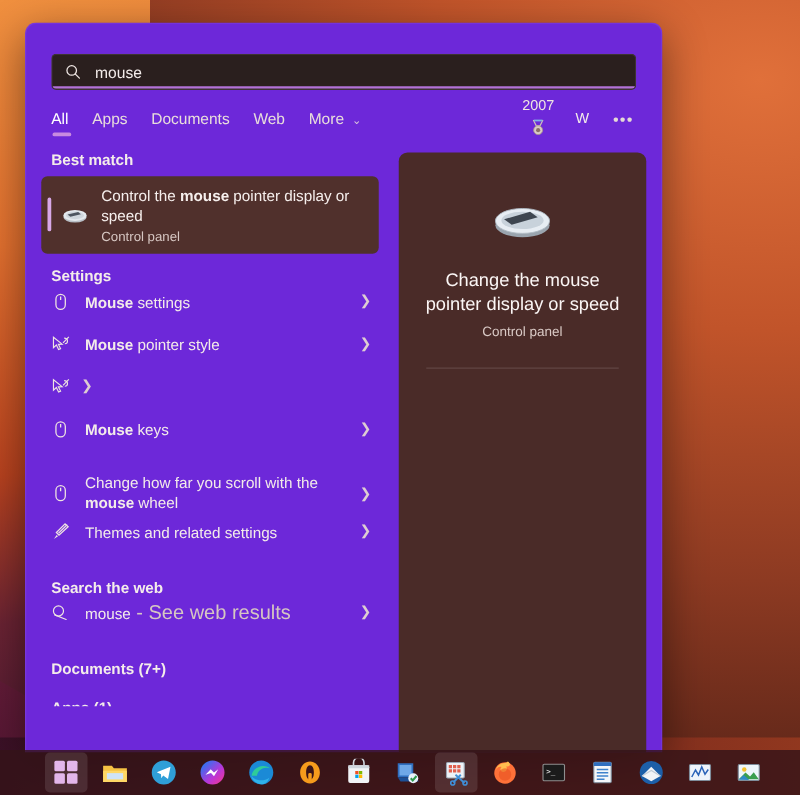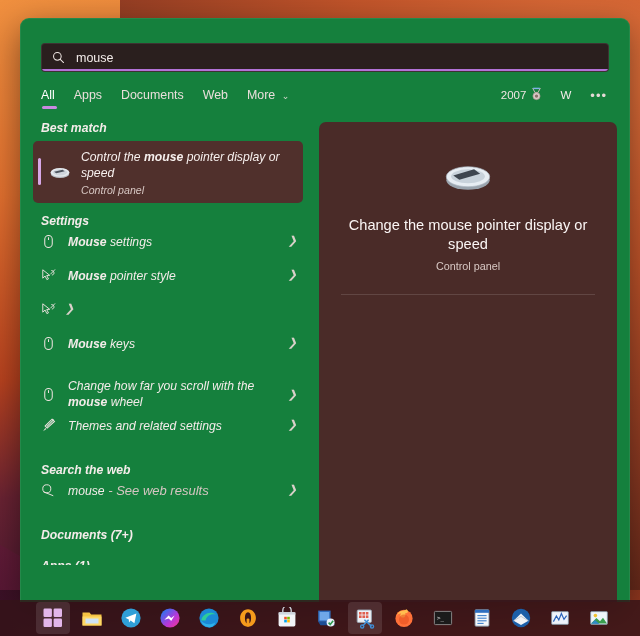--- a/index.html
+++ b/index.html
@@ -33,22 +33,22 @@
   .wp-dark-bottom {
     position: absolute; left: 0; right: 0; bottom: 0; height: 46px;
     background: linear-gradient(90deg, #3a1026 0%, #4d1a24 20%, #72241d 55%, #93381f 100%);
     opacity: .95;
   }
 
   
   #search-panel {
     position: absolute;
     left: 20px; top: 18px;
-    width: 610px; height: 584px;
-    background: #15803d;
+    width: 510px; height: 584px;
+    background: #6d28d9;
     border-radius: 9px 9px 0 0;
     border: 1px solid rgba(255,255,255,.07);
     border-bottom: none;
     box-shadow: 0 10px 34px rgba(0,0,0,.45);
     overflow: hidden;
     color: #f1e9e7;
   }
 
   
   .searchbox-wrap { padding: 24px 20px 0 20px; }
@@ -93,38 +93,37 @@
     left: 1px; width: 15px; height: 2.5px; bottom: 0;
     background: #c88ae0; border-radius: 2px;
   }
   .tab .chev { font-size: 9px; margin-left: 3px; opacity: .9; }
 
   .tabstrip-right {
     margin-left: auto;
     display: flex; align-items: center; gap: 13px;
     padding-bottom: 6px;
   }
-  .rewards { display: flex; align-items: center; gap: 4px; font-size: 11.5px; color: #efe5e2; }
+  .rewards { display: flex; align-items: center; gap: 4px; font-size: 11.5px; color: #efe5e2; flex-direction: column; }
   .avatar-w {
     width: 19px; height: 19px; border-radius: 50%;
     display: flex; align-items: center; justify-content: center;
     font-size: 11.5px; color: #f4ecea;
   }
   .dots { font-size: 13px; letter-spacing: 1px; color: #e5d9d6; cursor: pointer; padding: 0 2px; }
 
   
   .panel-body { display: flex; height: 497px; }
 
   
   .results {
     width: 290px; flex: 0 0 290px;
     padding: 0 0 0 0;
     overflow: hidden;
     position: relative;
-    font-style: italic;
   }
   .group-head {
     font-size: 12.2px; font-weight: bold; color: #f4ecea;
     padding: 11px 0 6px 20px;
   }
   .best-card {
     position: relative;
     margin: 0 8px 0 12px;
     height: 62px;
     background: #50302c;
@@ -150,21 +149,21 @@
     padding-left: 20px; padding-right: 14px;
     cursor: pointer;
   }
   .row.tall { height: 48px; align-items: center; }
   .row .row-icon { flex: 0 0 auto; width: 24px; display: flex; align-items: center; justify-content: flex-start; }
   .row .row-label {
     flex: 1 1 auto; font-size: 12.2px; color: #f3ebe9; line-height: 16px;
     padding-left: 3px;
   }
   .row .row-label b { font-weight: bold; }
-  .row .row-label .muted { color: #d6c6c2; font-size: 13px; }
+  .row .row-label .muted { color: #d6c6c2; font-size: 16px; }
   .row .chevron { flex: 0 0 auto; color: #e5d6d2; font-size: 11px; opacity: .95; }
 
   .cut-head {
     font-size: 12.2px; font-weight: bold; color: #f4ecea;
     padding: 11px 0 6px 20px;
   }
   .clipped { overflow: hidden; height: 13px; }
 
   
   .preview {

